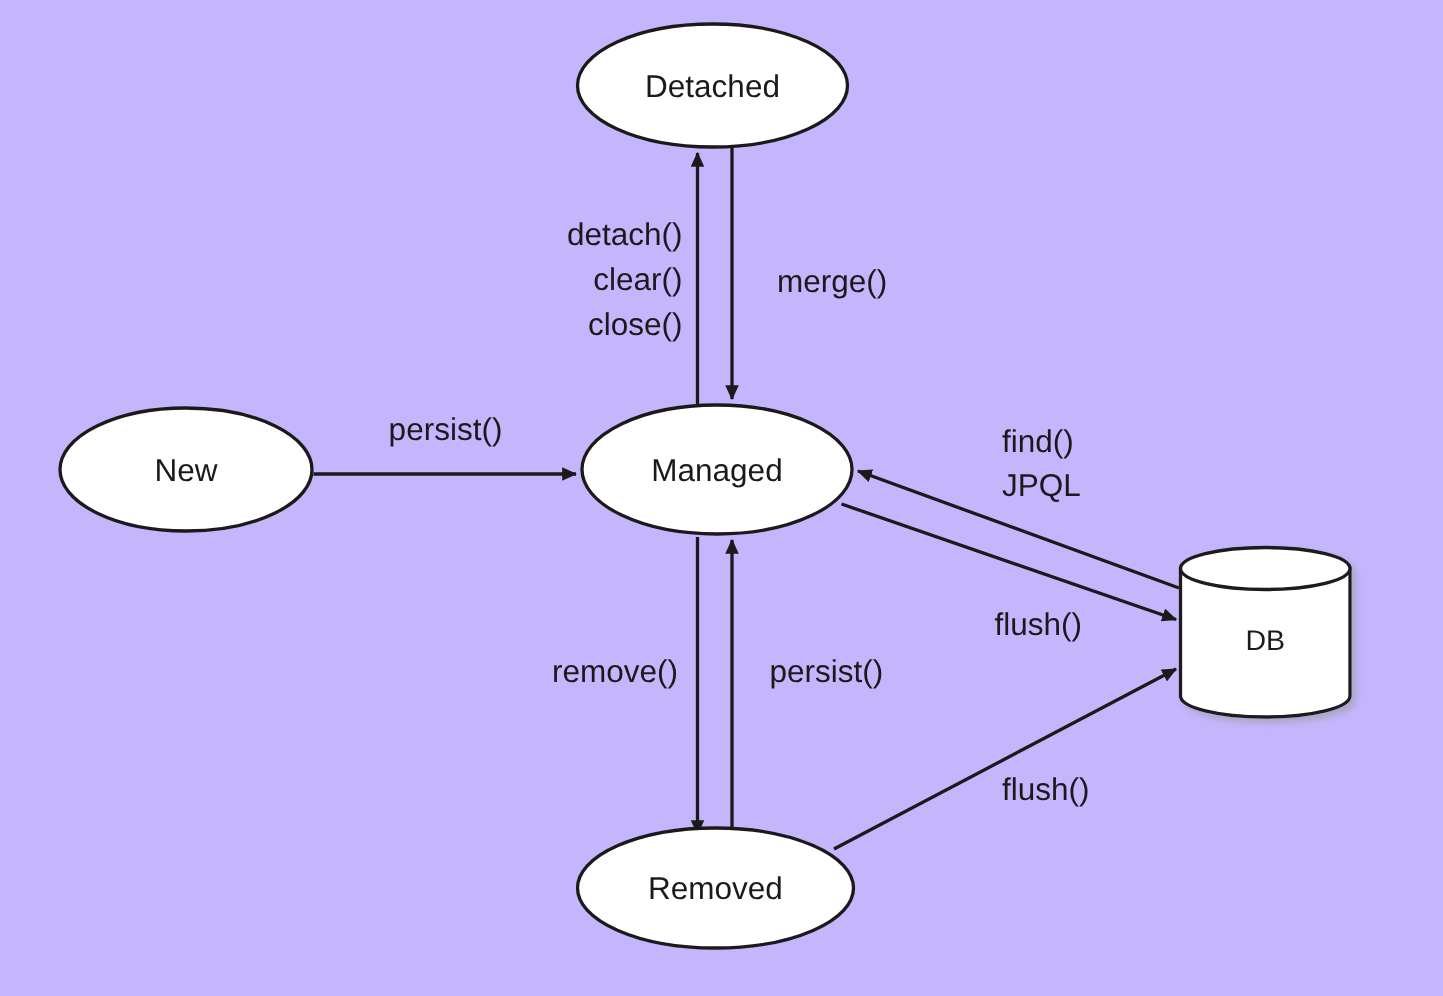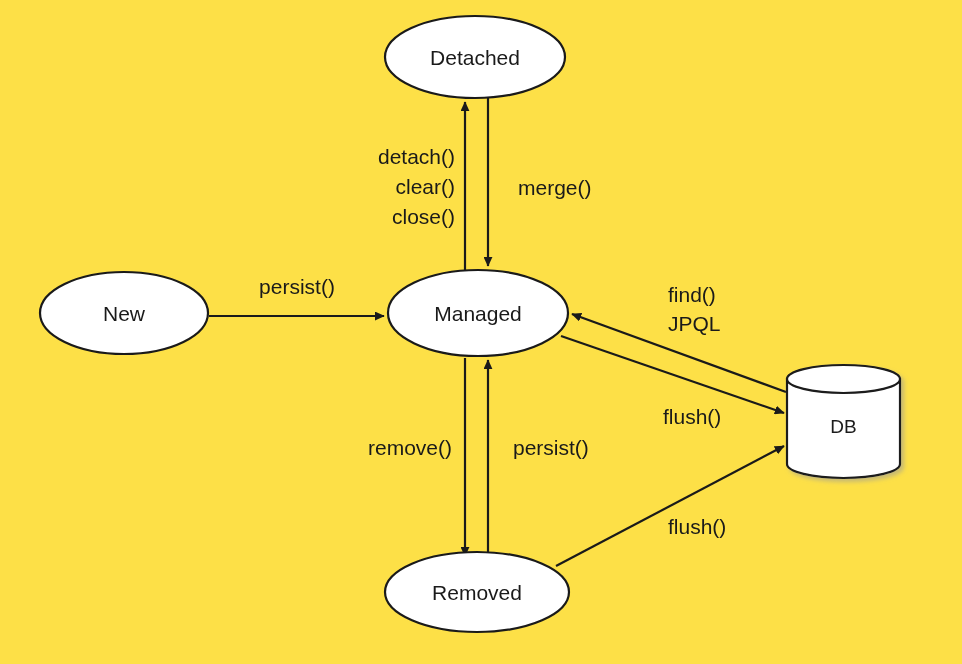--- a/index.html
+++ b/index.html
@@ -11,21 +11,21 @@
     width: 962px;
     height: 664px;
     font-family: "Liberation Sans", sans-serif;
     color: #1a1a1a;
     overflow: hidden;
   }
   #diagram-root {
     position: relative;
     width: 962px;
     height: 664px;
-    background: #fde047;
+    background: #c4b5fd;
   }
   svg#diagram-canvas {
     position: absolute;
     top: 0;
     left: 0;
     width: 962px;
     height: 664px;
   }
   .node-shape {
     fill: #ffffff;

